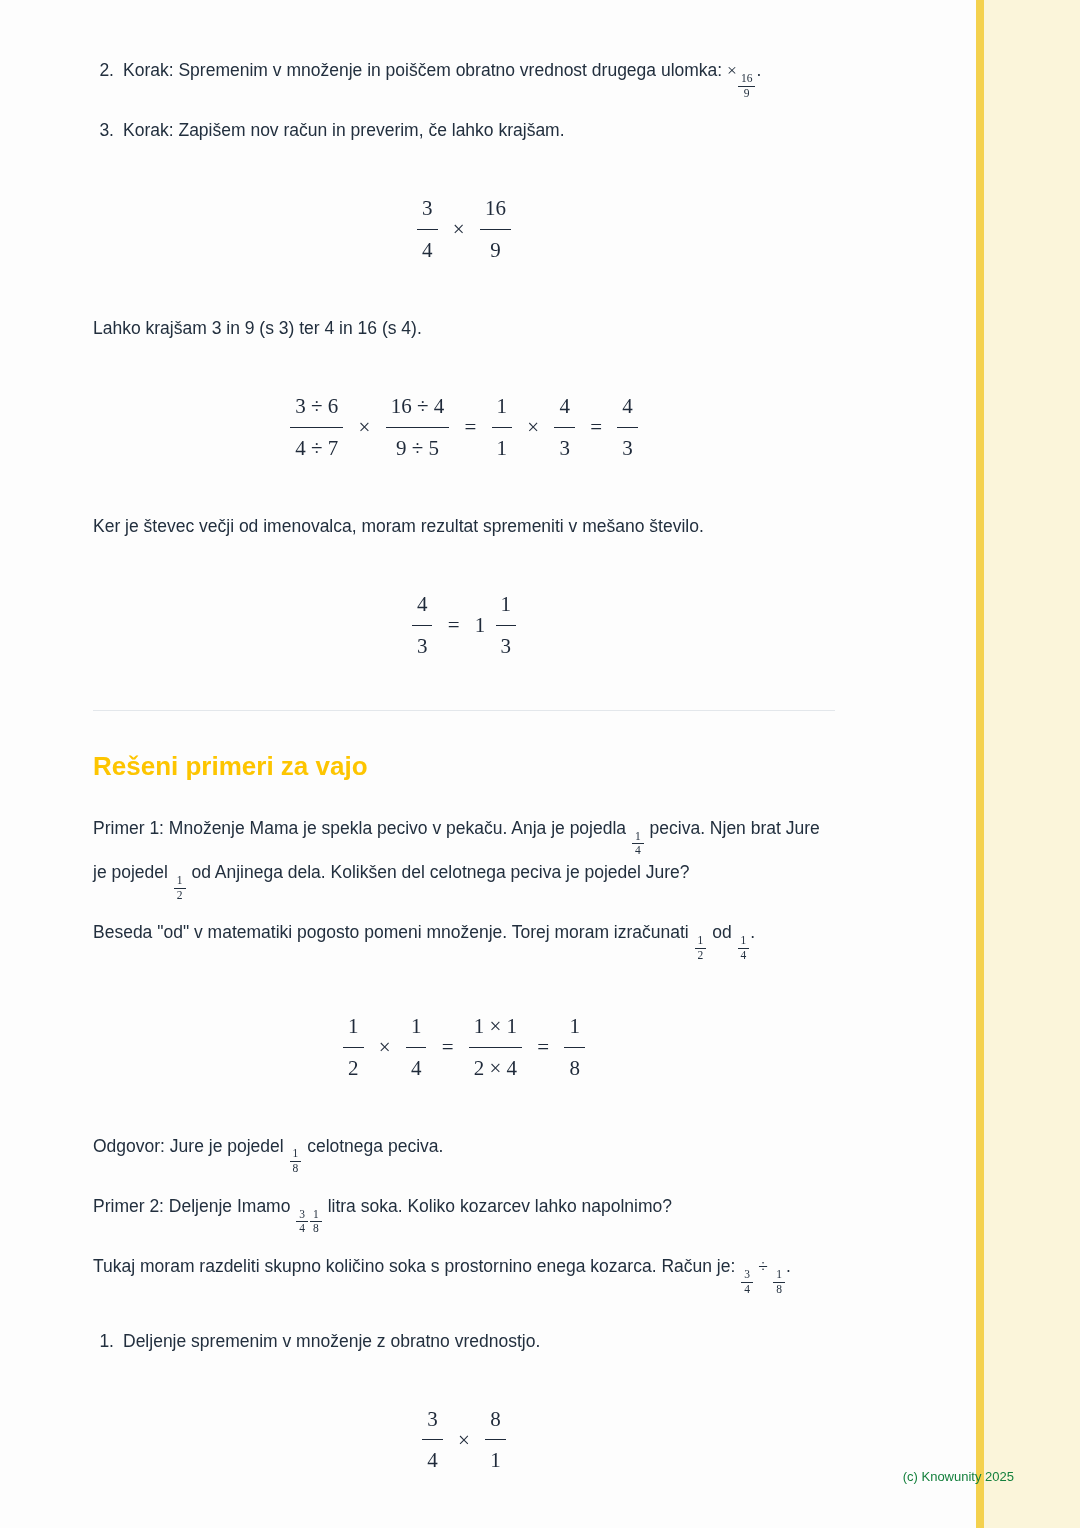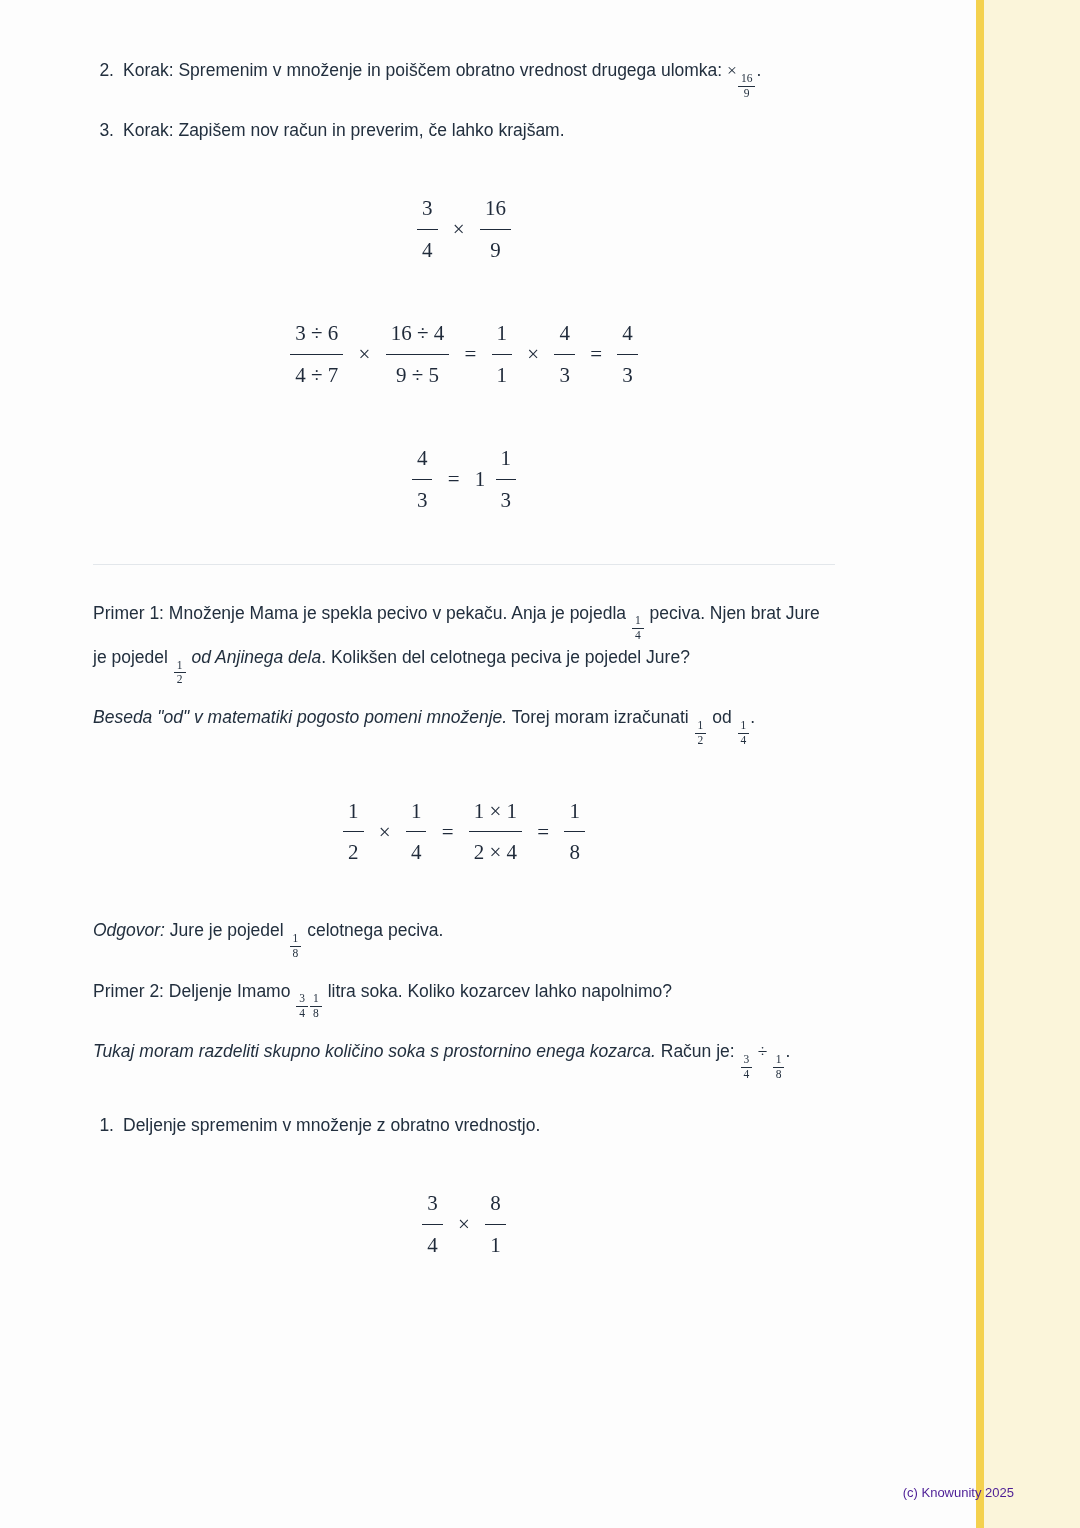--- a/index.html
+++ b/index.html
@@ -13,21 +13,21 @@
 
   .content { position:absolute; left:93px; top:56px; width:742px; font-size:17.5px; line-height:1.66; }
 
   .list-item { display:flex; padding-left:6px; margin-bottom:16px; }
   .list-item .marker { flex:none; width:24px; text-align:right; padding-right:9px; }
   .list-item .li-text { flex:1; }
 
   p.para { margin:0 0 16px; }
 
   .bold { font-weight:400; }
-  .italic { font-style:italic; }
+  .italic { }
 
   
   .math-block { text-align:center; font-family:"Liberation Serif", serif; font-size:21px; color:#1f2a3a; margin:44px 0; }
   .math-block > span { display:inline-flex; vertical-align:middle; }
   .dfrac { flex-direction:column; text-align:center; }
   .dfrac .num { padding:2px 5px 3px; }
   .dfrac .den { border-top:1.4px solid #1f2a3a; padding:3px 5px 2px; }
   .mop { margin:0 10px; }
   .meq { margin:0 10px; }
   .mwhole { margin-right:5px; }
@@ -37,21 +37,21 @@
   .ifrac { display:inline-flex; flex-direction:column; text-align:center;
            font-family:"Liberation Serif", serif; font-size:11.5px; line-height:1.2;
            vertical-align:-0.5em; margin:0 1px; }
   .ifrac .num { padding:0 3px; }
   .ifrac .den { border-top:1px solid currentColor; padding:0 3px; }
 
   .divider { border:none; border-top:1px solid #e3e7eb; margin:40px 0 34px; }
 
   .section-heading { color:#fdc500; font-size:26px; font-weight:700; margin:0 0 26px; }
 
-  .watermark { position:absolute; right:66px; bottom:28px; font-size:13px; color:#4c1d95; }
+  .watermark { position:absolute; right:66px; bottom:44px; font-size:13px; color:#15803d; }
 </style>
 </head>
 <body>
 
 <div class="page">
   <div class="side-bg"></div>
   <div class="side-line"></div>
 
   <div class="content">
 
@@ -75,20 +75,21 @@
           <span class="num">3</span>
           <span class="den">4</span>
         </span>
       <span class="mop">×</span>
       <span class="dfrac">
           <span class="num">16</span>
           <span class="den">9</span>
         </span>
     </div>
 
+    <p class="para">Lahko krajšam 3 in 9 (s 3) ter 4 in 16 (s 4).</p>
 
     <div class="math-block">
       <span class="dfrac">
           <span class="num">3 ÷ 6</span>
           <span class="den">4 ÷ 7</span>
         </span>
       <span class="mop">×</span>
       <span class="dfrac">
           <span class="num">16 ÷ 4</span>
           <span class="den">9 ÷ 5</span>
@@ -103,36 +104,38 @@
           <span class="num">4</span>
           <span class="den">3</span>
         </span>
       <span class="meq">=</span>
       <span class="dfrac">
           <span class="num">4</span>
           <span class="den">3</span>
         </span>
     </div>
 
+    <p class="para">Ker je števec večji od imenovalca, moram rezultat spremeniti v mešano število.</p>
 
     <div class="math-block">
       <span class="dfrac">
           <span class="num">4</span>
           <span class="den">3</span>
         </span>
       <span class="meq">=</span>
       <span class="mwhole">1</span>
       <span class="dfrac">
           <span class="num">1</span>
           <span class="den">3</span>
         </span>
     </div>
 
     <hr class="divider">
 
+    <h2 class="section-heading">Rešeni primeri za vajo</h2>
 
     <p class="para">
       <span class="bold">Primer 1: Množenje</span><span> Mama je spekla pecivo v pekaču. Anja je pojedla </span><span class="ifrac">
           <span class="num">1</span>
           <span class="den">4</span>
         </span><span> peciva. Njen brat Jure je pojedel </span><span class="ifrac">
           <span class="num">1</span>
           <span class="den">2</span>
         </span><span class="italic"> od Anjinega dela</span><span>. Kolikšen del celotnega peciva je pojedel Jure?</span>
     </p>

